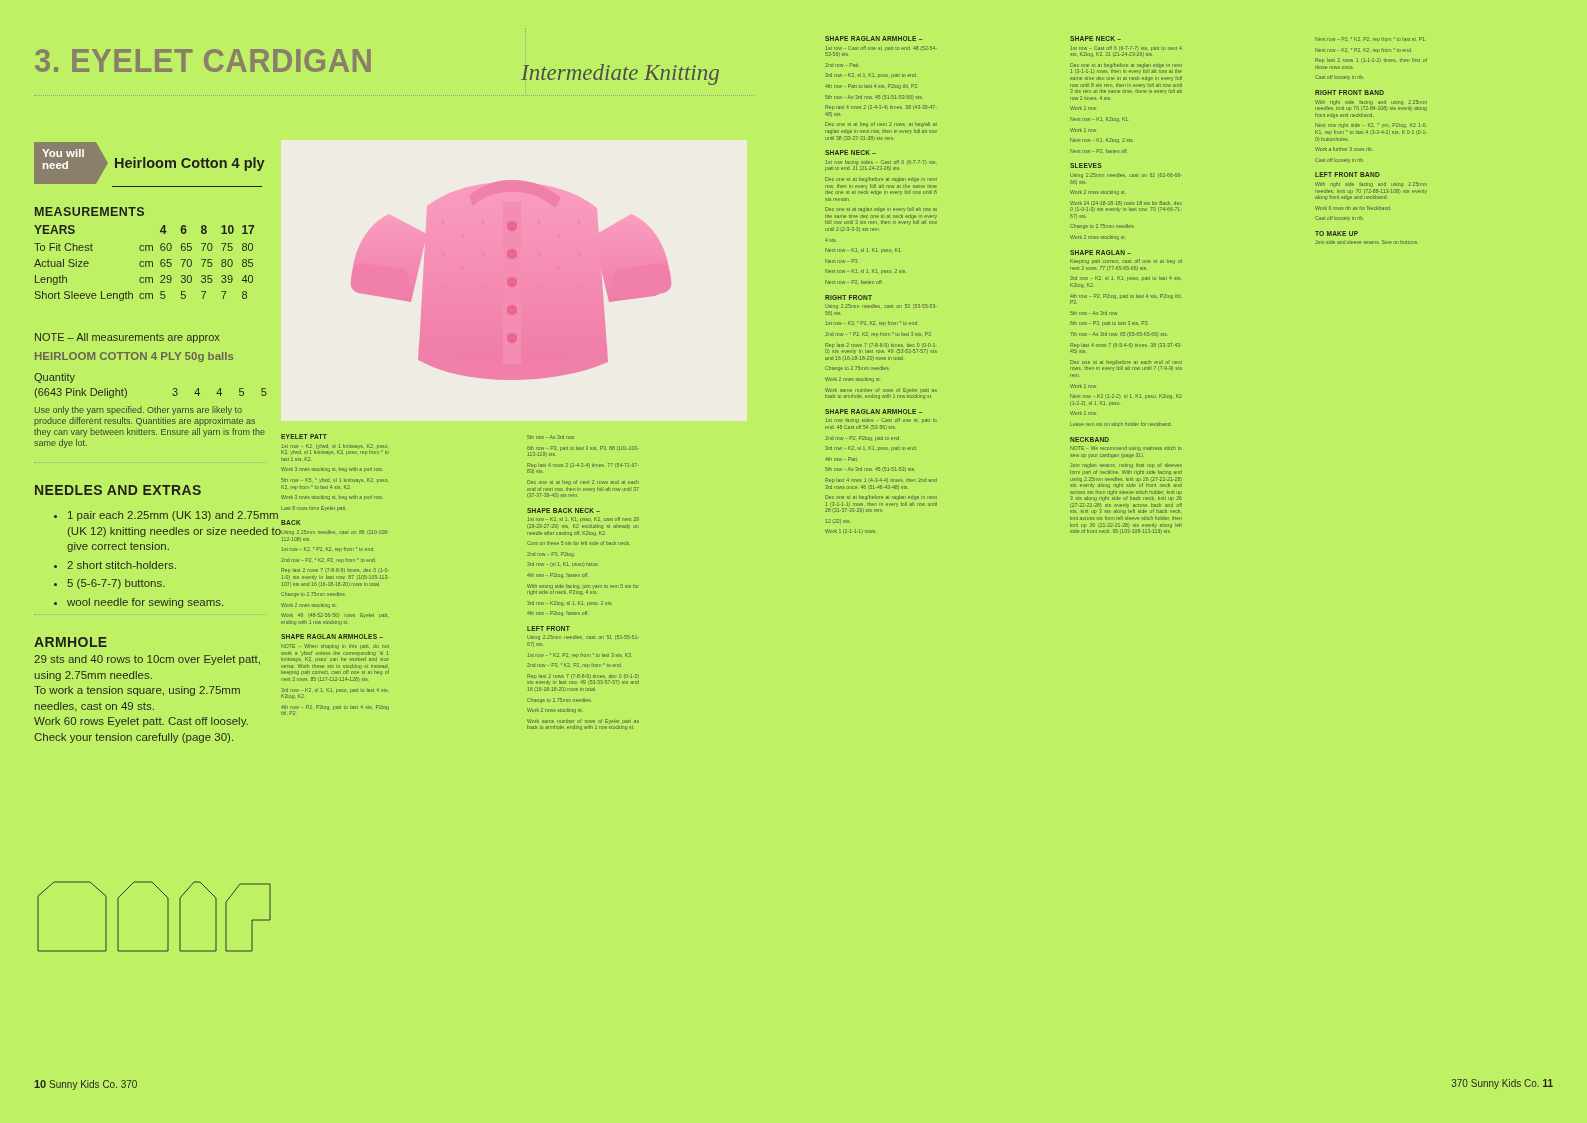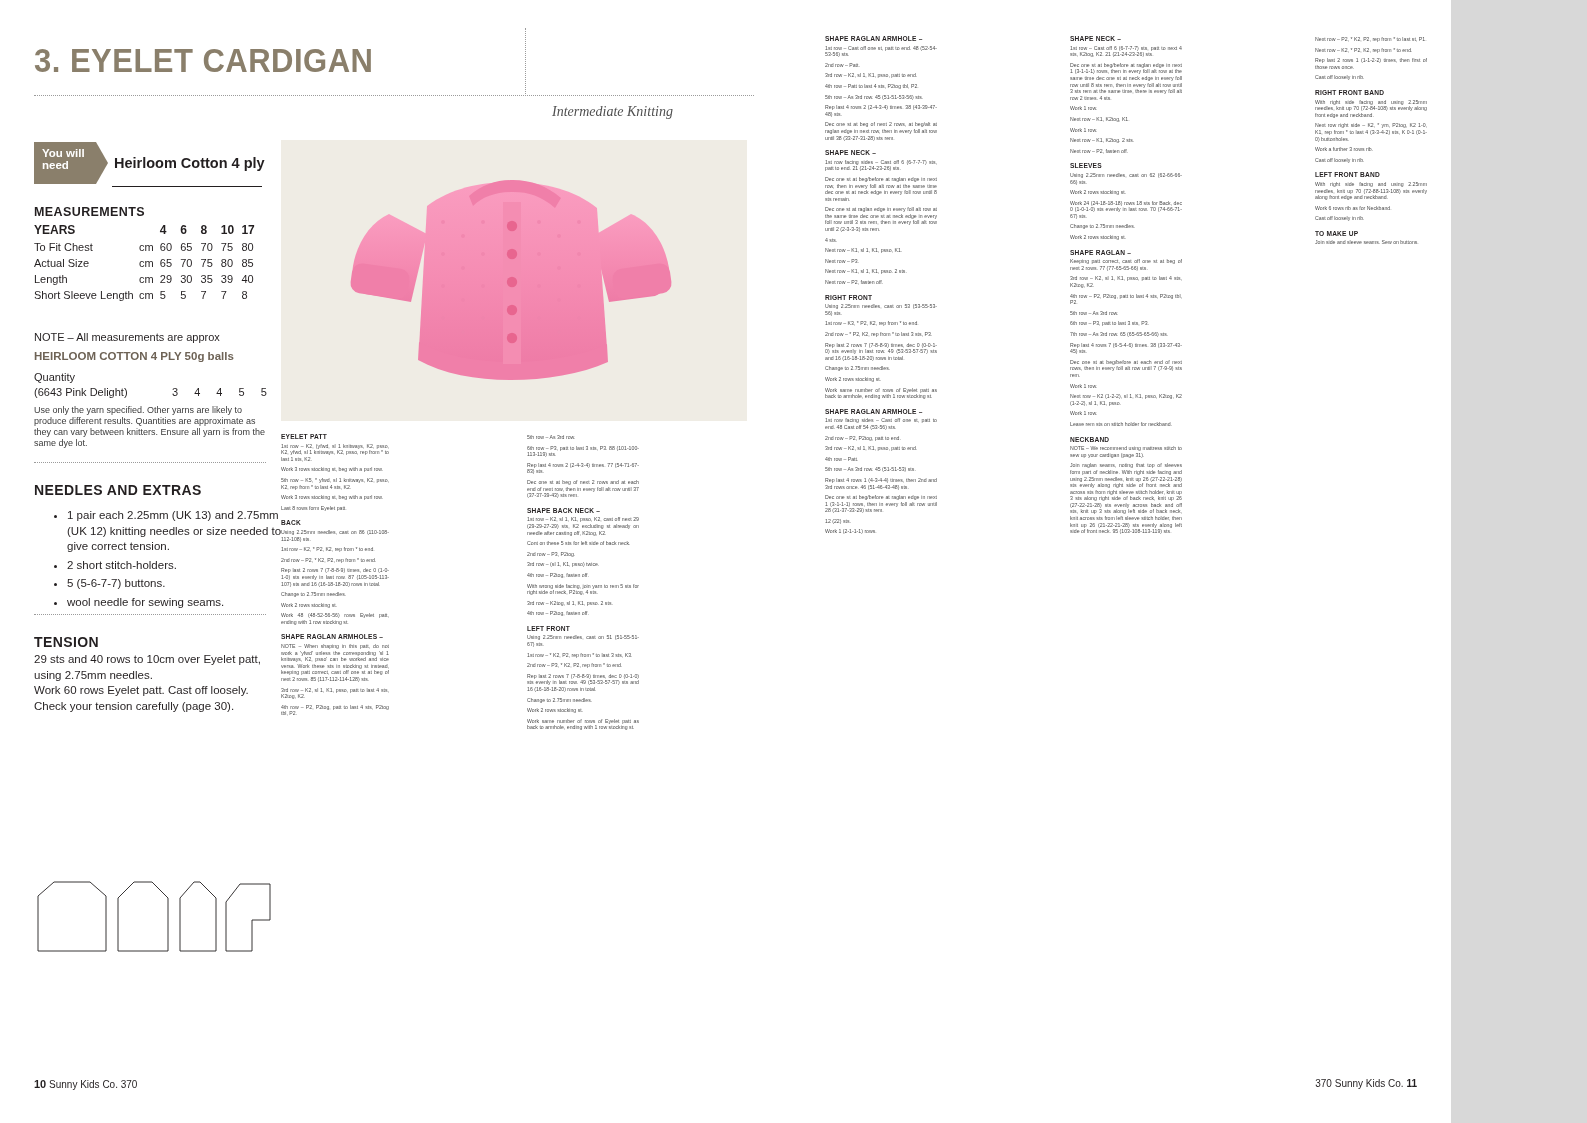--- a/index.html
+++ b/index.html
@@ -2,23 +2,23 @@
 <html><head>
 <meta charset="utf-8">
 <style>
   html, body {
     margin: 0;
     padding: 0;
     background: #d8d8d8;
   }
   .page {
     position: relative;
-    width: 1451px;
+    width: 1587px;
     height: 1123px;
-    background: #ffffff;
+    background: #bef264;
     font-family: "Liberation Sans", sans-serif;
     color: #231f20;
     overflow: hidden;
   }
   
   .title {
     position: absolute;
     left: 34px;
     top: 42px;
     font-size: 33px;
@@ -38,27 +38,26 @@
   }
   .header-divider {
     position: absolute;
     left: 525px;
     top: 28px;
     height: 68px;
     border-left: 1px dotted #9b9b9b;
   }
   .subtitle {
     position: absolute;
-    left: 552px;
+    left: 521px;
     top: 60px;
     font-family: "Liberation Serif", serif;
     font-style: italic;
-    font-size: 14px;
+    font-size: 23px;
     color: #4f4f4f;
-    margin-top: 44px;
   }
   
   .ywn {
     position: absolute;
     left: 34px;
     top: 142px;
     width: 62px;
     height: 42px;
     background: #8a7f6b;
     color: #fff;
@@ -331,23 +330,24 @@
   <div class="sec-head needles-head">NEEDLES AND EXTRAS</div>
   <ul class="needles-list" id="needles-list">
       <li>1 pair each 2.25mm (UK 13) and 2.75mm (UK 12) knitting needles or size needed to give correct tension.</li>
       <li>2 short stitch-holders.</li>
       <li>5 (5-6-7-7) buttons.</li>
       <li>wool needle for sewing seams.</li>
     </ul>
 
   <div class="dotrule" style="left:34px; top:614px; width:232px;"></div>
 
-  <div class="sec-head tension-head">TENSION</div>
+  <div class="sec-head tension-head">ARMHOLE</div>
   <div class="tension-body" id="tension-body">
       <div>29 sts and 40 rows to 10cm over Eyelet patt, using 2.75mm needles.</div>
+      <div>To work a tension square, using 2.75mm needles, cast on 49 sts.</div>
       <div>Work 60 rows Eyelet patt. Cast off loosely.</div>
       <div>Check your tension carefully (page 30).</div>
     </div>
 
   <div class="schematics">
     <svg width="240" height="72" viewBox="0 0 240 72">
       <g fill="none" stroke="#231f20" stroke-width="0.9">
         <path d="M4 71 L4 16 L20 2 L56 2 L72 16 L72 71 Z"></path>
         <path d="M84 71 L84 18 L100 2 L118 2 L134 18 L134 71 Z"></path>
         <path d="M146 71 L146 18 L160 2 L166 2 L182 18 L182 71 Z"></path>

